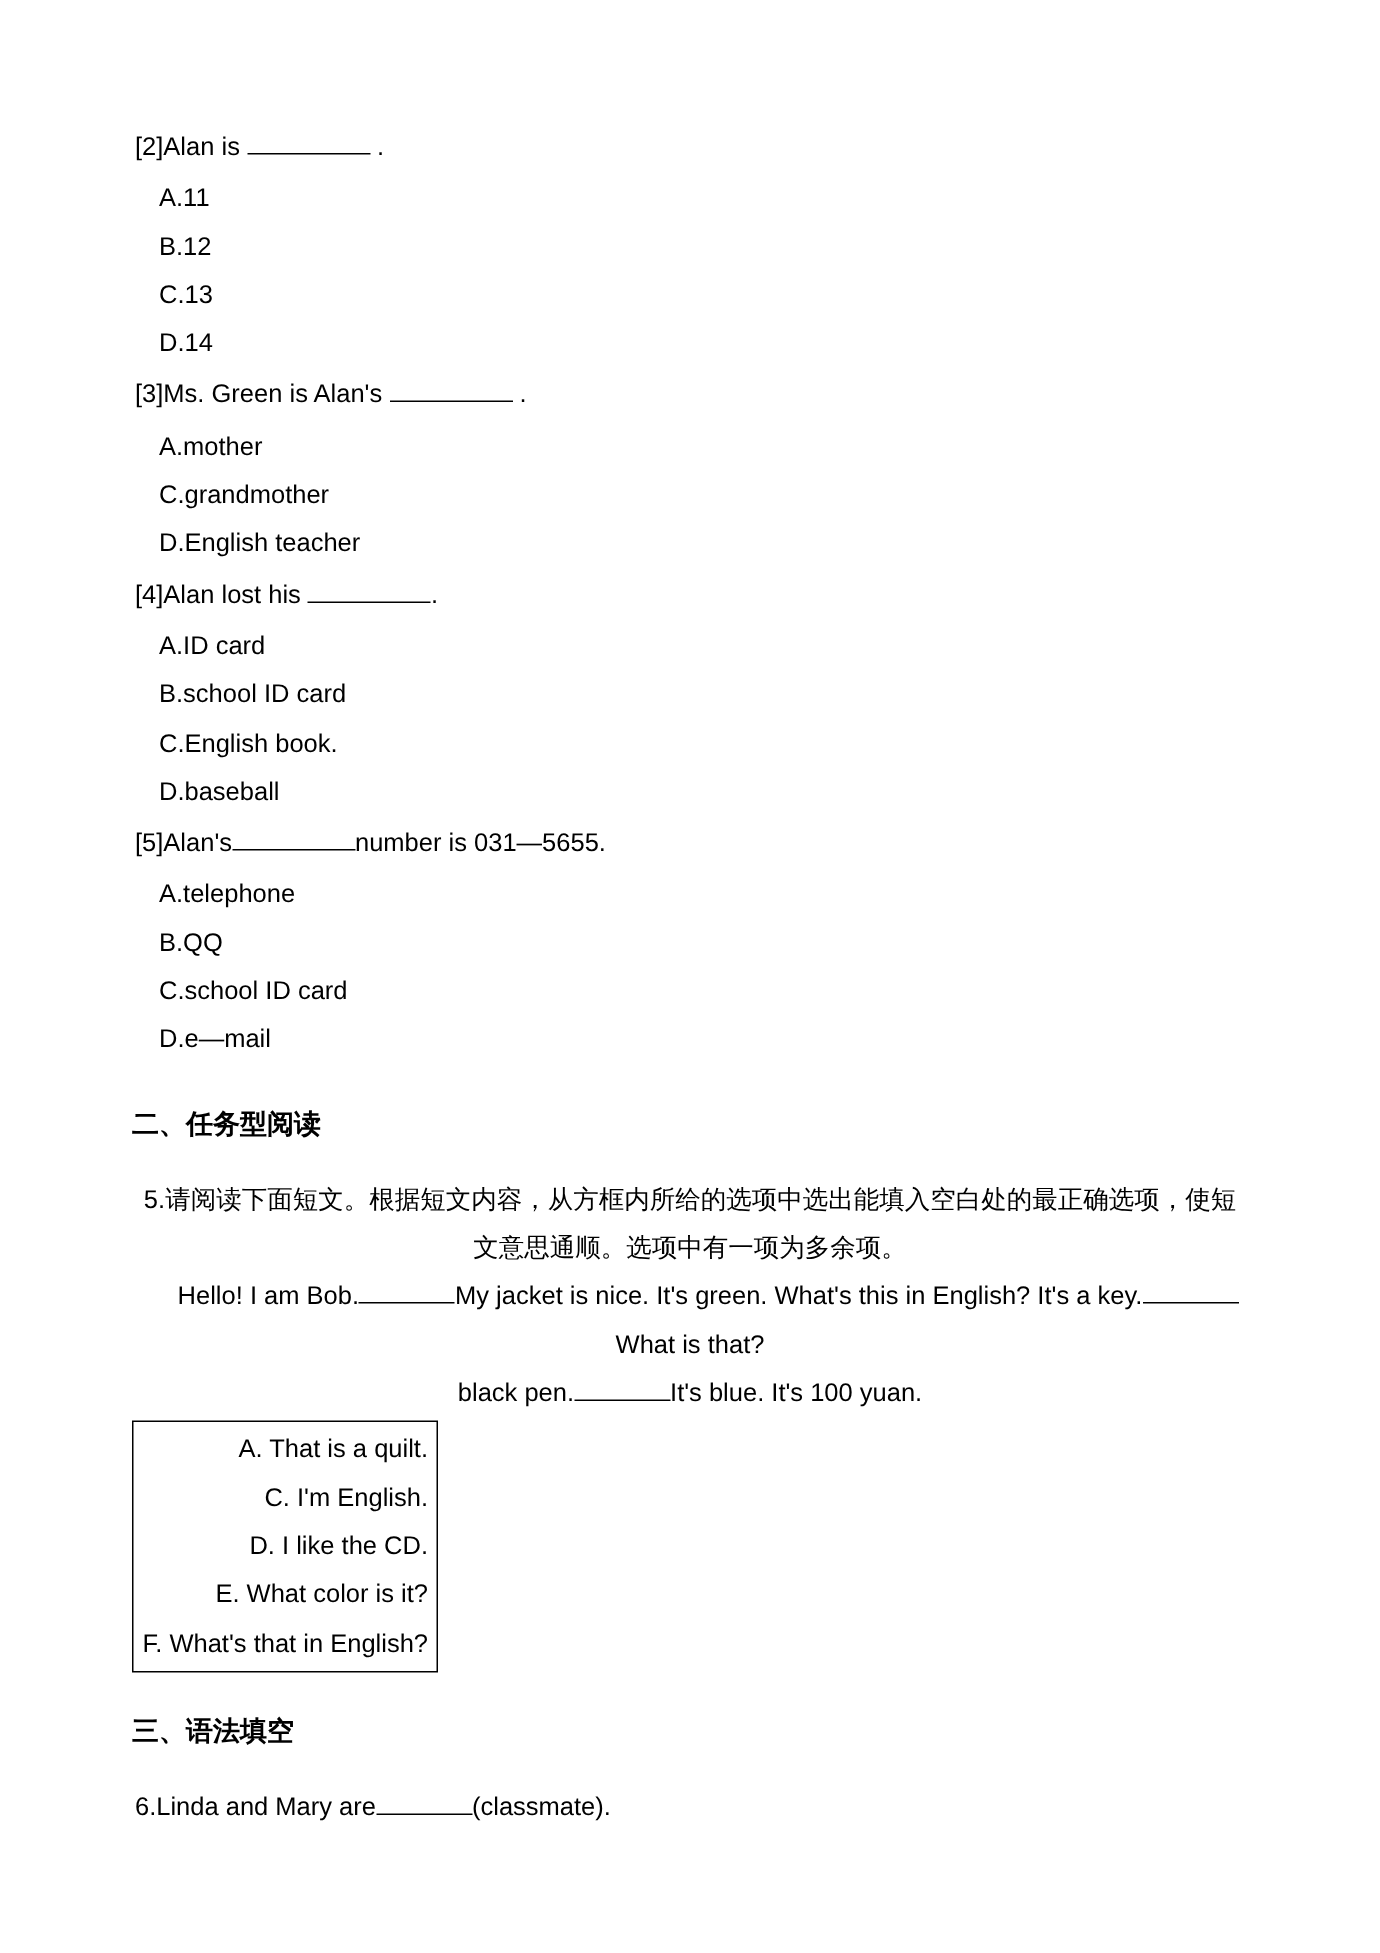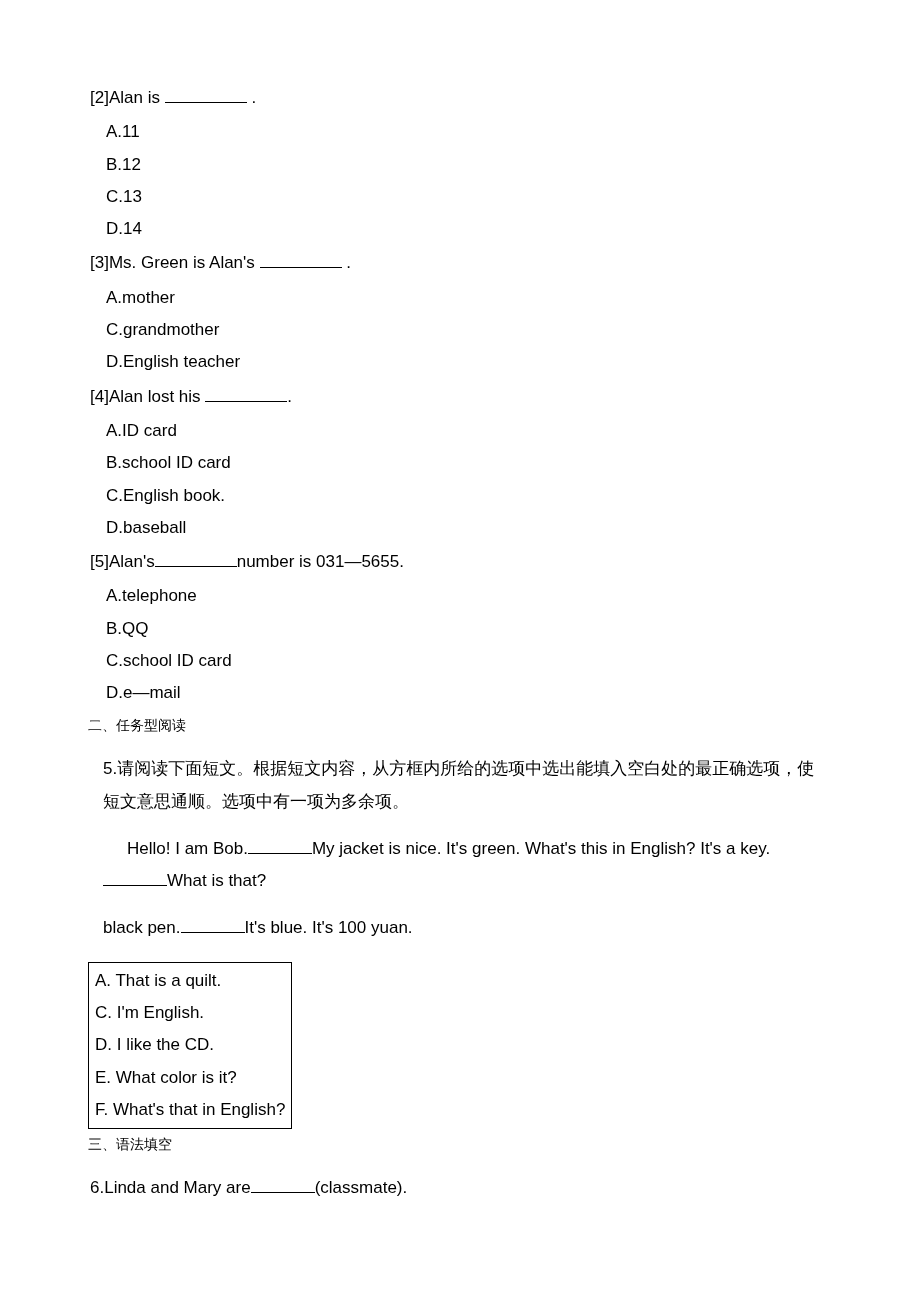--- a/index.html
+++ b/index.html
@@ -33,32 +33,34 @@
     vertical-align: baseline;
   }
   .blank-short {
     display: inline-block;
     border-bottom: 1px solid #000;
     width: 64px;
     height: 0.9em;
     vertical-align: baseline;
   }
   .section-head {
-    font-weight: 400;
-    font-size: 14px;
-    margin-top: 2px;
+    font-weight: 700;
+    font-size: 18px;
+    margin-top: 22px;
   }
   .passage {
-    margin: 15px;
+    margin: 0;
+    text-align: center;
   }
   .options-box {
     border: 1px solid #000;
     display: inline-block;
     padding: 2px 6px 2px 6px;
     margin-top: 2px;
+    text-align: right;
   }
   .options-box p {
     margin: 0;
   }
 </style>
 </head>
 <body>
 
 <div class="page">
 

